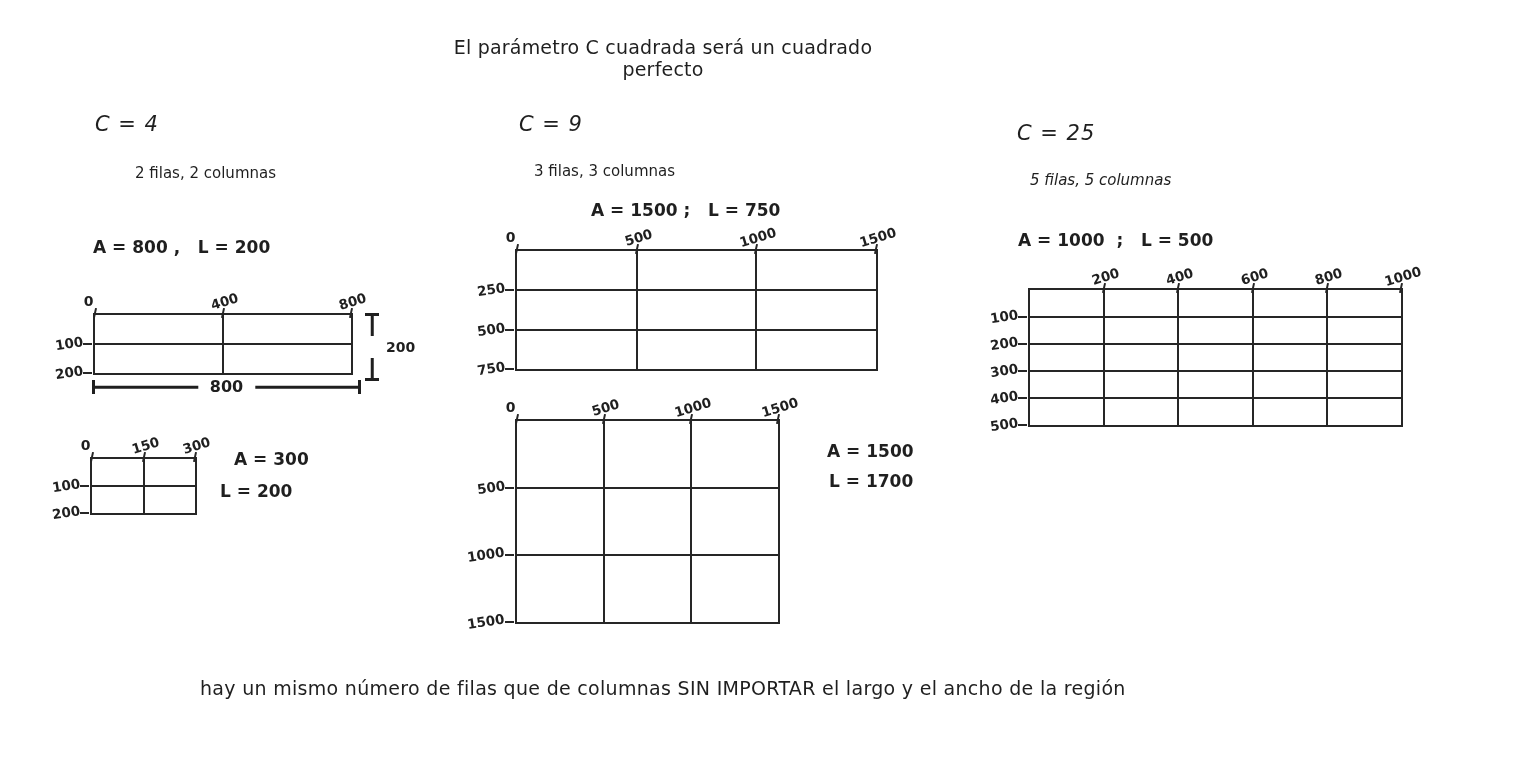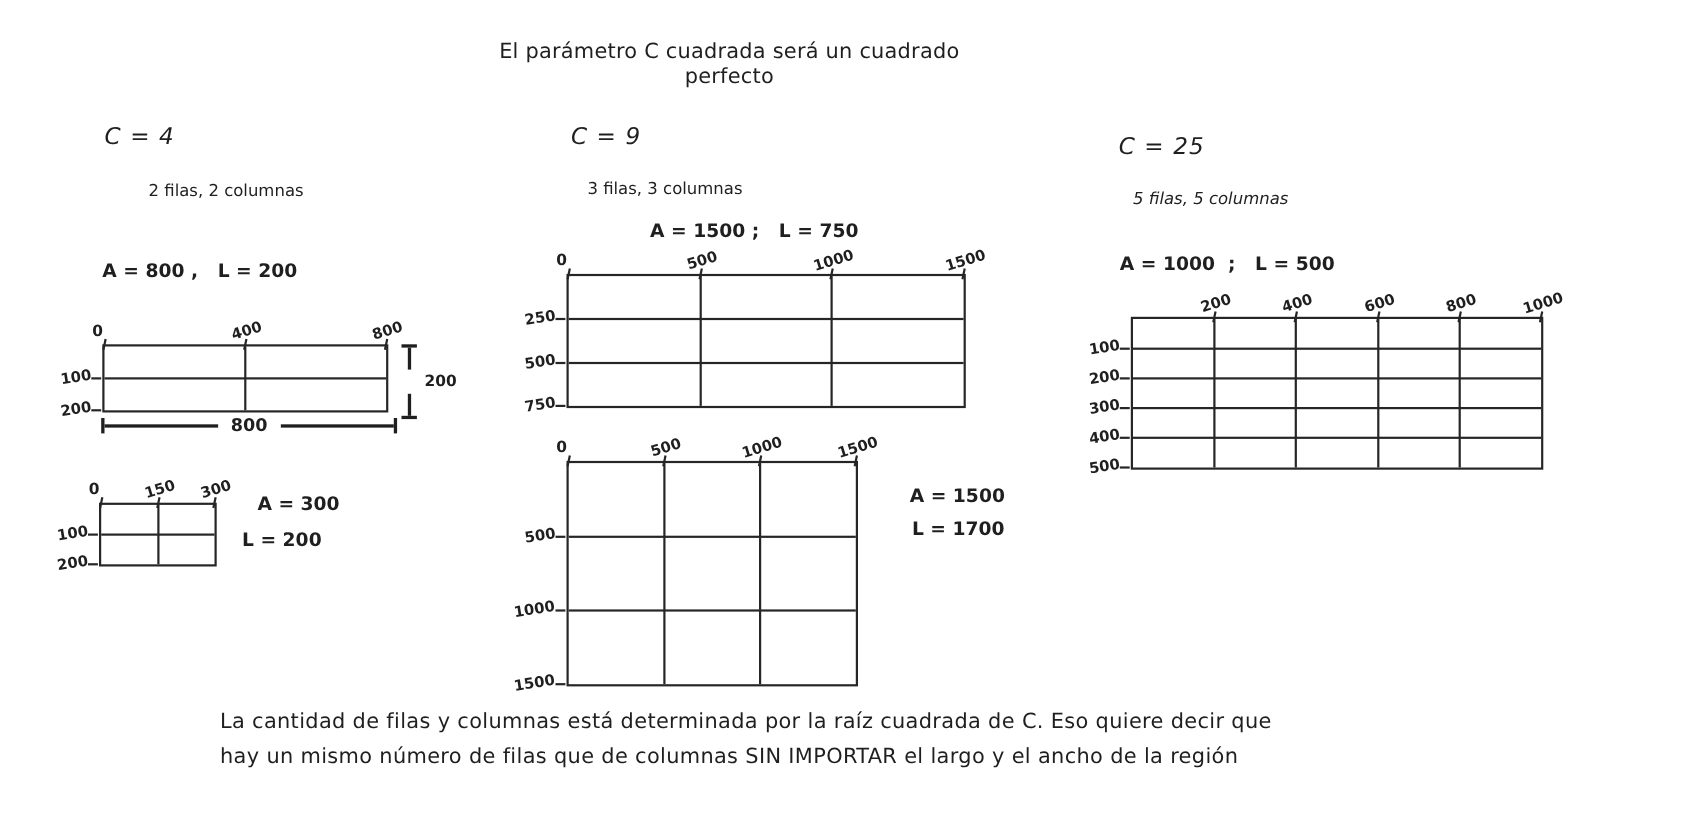--- a/index.html
+++ b/index.html
@@ -199,16 +199,15 @@
       <div class="ymark" style="top: 40%;"></div>
       <span class="ytick" style="top: 40%;">200</span>
       <div class="ymark" style="top: 60%;"></div>
       <span class="ytick" style="top: 60%;">300</span>
       <div class="ymark" style="top: 80%;"></div>
       <span class="ytick" style="top: 80%;">400</span>
       <div class="ymark" style="top: 100%;"></div>
       <span class="ytick" style="top: 100%;">500</span>
     </div>
 
-  <div class="footer-line" id="footer-line1">La cantidad de filas y columnas está determinada por la raíz cuadrada de C. Eso quiere decir que</div>
   <div class="footer-line" id="footer-line2">hay un mismo número de filas que de columnas SIN IMPORTAR el largo y el ancho de la región</div>
 
 </div>
 
 </body></html>

